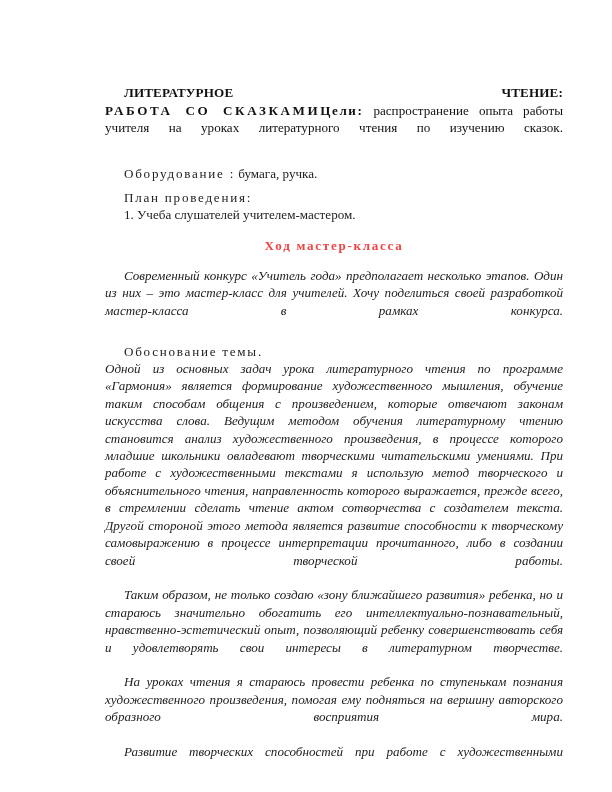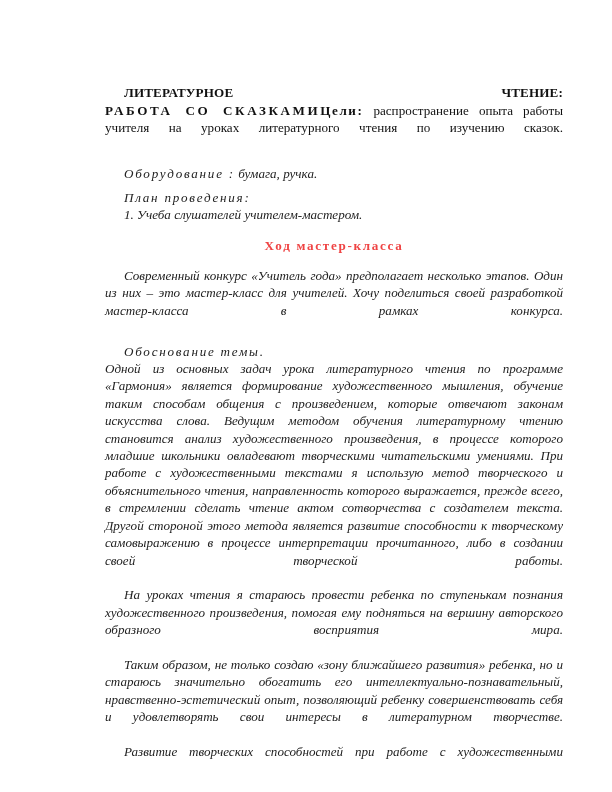--- a/index.html
+++ b/index.html
@@ -58,21 +58,20 @@
     width: 100%;
   }
 
   .line {
     margin: 0;
     text-align: left;
   }
 
   .line.indent {
     padding-left: 19px;
-    font-style: italic;
   }
 
   
   .title-block {
     font-size: 13.1px;
     line-height: 17.6px;
     text-align: justify;
     text-justify: inter-word;
     color: #111111;
   }
@@ -140,18 +139,18 @@
 
     <div class="gap-lg"></div>
 
     <p class="para">Современный конкурс «Учитель года» предполагает несколько этапов. Один из них – это мастер-класс для учителей. Хочу поделиться своей разработкой мастер-класса в рамках конкурса.</p>
 
     <div class="gap-sm"></div>
 
     <p class="line indent"><span class="sp-lbl">Обоснование темы.</span></p>
 
     <p class="para noindent">Одной из основных задач урока литературного чтения по программе «Гармония» является формирование художественного мышления, обучение таким способам общения с произведением, которые отвечают законам искусства слова. Ведущим методом обучения литературному чтению становится анализ художественного произведения, в процессе которого младшие школьники овладевают творческими читательскими умениями. При работе с художественными текстами я использую метод творческого и объяснительного чтения, направленность которого выражается, прежде всего, в стремлении сделать чтение актом сотворчества с создателем текста. Другой стороной этого метода является развитие способности к творческому самовыражению в процессе интерпретации прочитанного, либо в создании своей творческой работы.</p>
+    <p class="para">Таким образом, не только создаю «зону ближайшего развития» ребенка, но и стараюсь значительно обогатить его интеллектуально-познавательный, нравственно-эстетический опыт, позволяющий ребенку совершенствовать себя и удовлетворять свои интересы в литературном творчестве.</p>
     <p class="para">На уроках чтения я стараюсь провести ребенка по ступенькам познания художественного произведения, помогая ему подняться на вершину авторского образного восприятия мира.</p>
-    <p class="para">Таким образом, не только создаю «зону ближайшего развития» ребенка, но и стараюсь значительно обогатить его интеллектуально-познавательный, нравственно-эстетический опыт, позволяющий ребенку совершенствовать себя и удовлетворять свои интересы в литературном творчестве.</p>
     <p class="para">Развитие творческих способностей при работе с художественными</p>
 
   </div>
 </div>
 
 </body></html>

